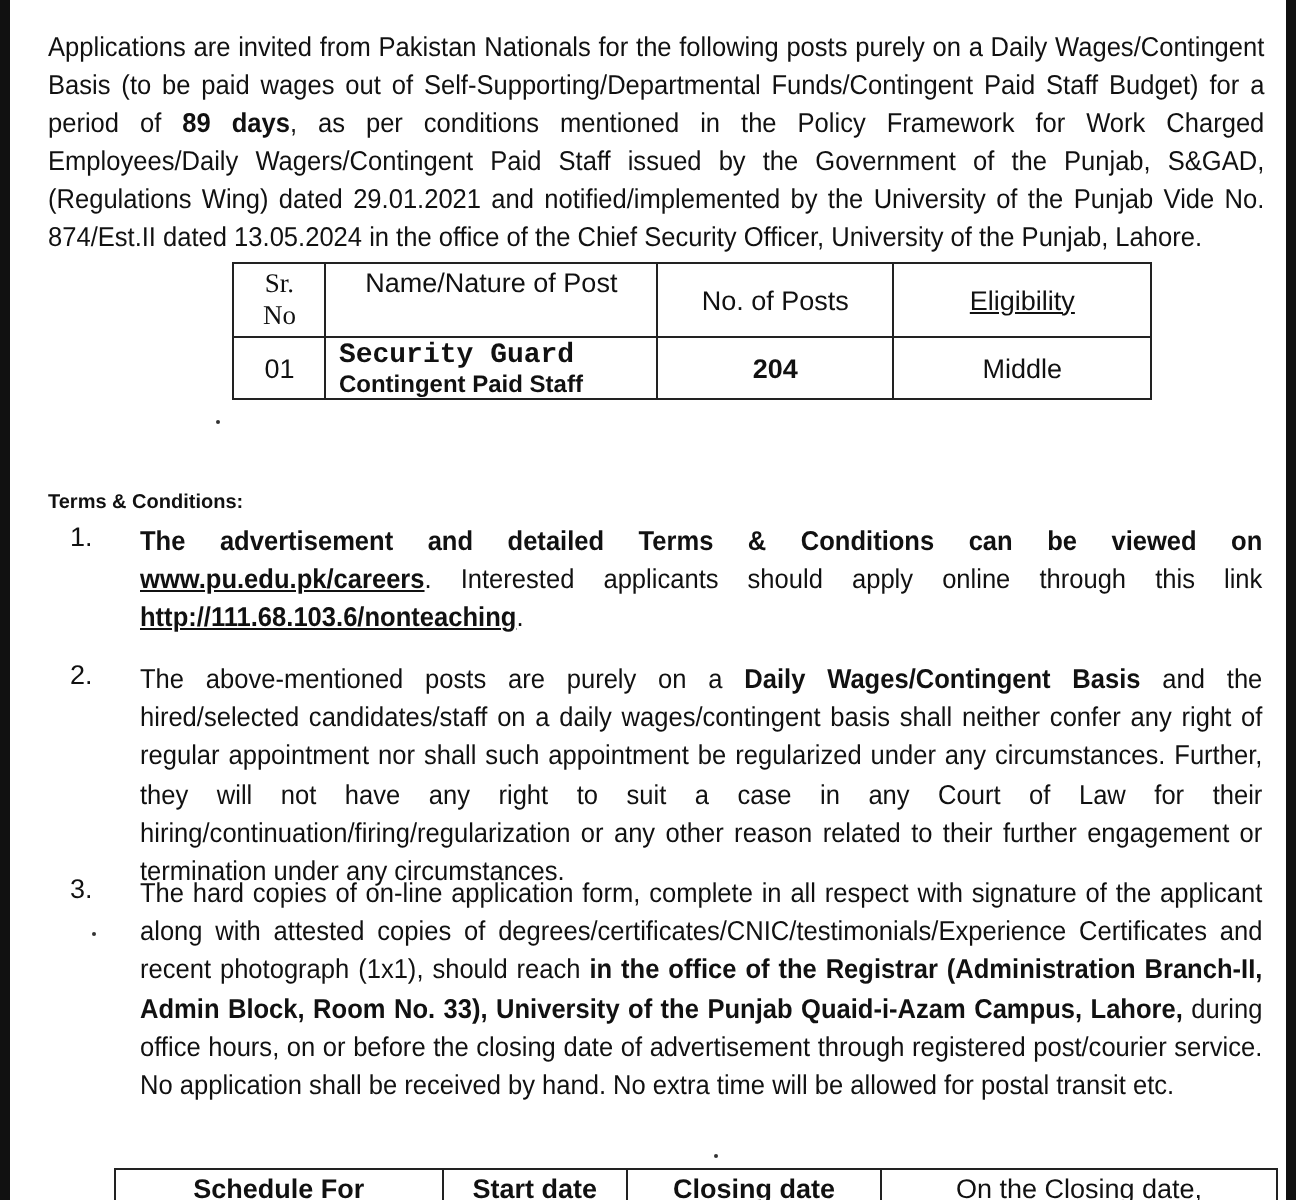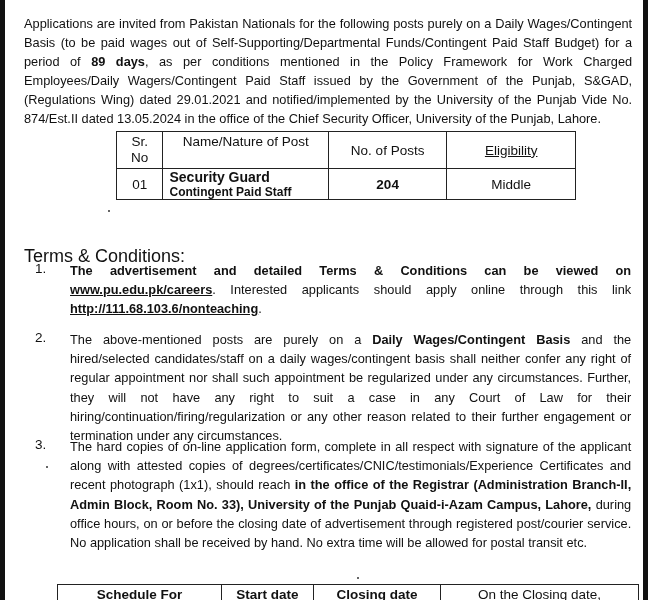--- a/index.html
+++ b/index.html
@@ -15,28 +15,28 @@
     margin: 0; padding-top: 1px; transform: scaleX(0.94); transform-origin: left top; width: 647px;
   }
   .para b { font-weight: bold; }
   table.posts {
     position: absolute; left: 116px; top: 131px; width: 460px;
     border-collapse: collapse; font-size: 13.5px;
   }
   table.posts th, table.posts td { border: 1.5px solid #222; padding: 0; text-align: center; vertical-align: middle; }
   table.posts th { font-weight: normal; height: 34px; color: #111; }
   table.posts th.name { vertical-align: top; padding-top: 2px; }
-  table.posts th.sr { line-height: 16px; }
+  table.posts th.sr { line-height: 16px; font-family: Liberation Serif, serif; }
   table.posts td { height: 30px; }
   table.posts td.name { text-align: left; padding-left: 6px; font-weight: bold; line-height: 14px; }
-  table.posts td.name .l1 { font-size: 14px; }
+  table.posts td.name .l1 { font-size: 14px; font-family: Liberation Mono, monospace; }
   table.posts td.name .l2 { font-size: 12px; }
   table.posts td.num { font-weight: bold; }
   .col-sr { width: 46px; } .col-name { width: 166px; } .col-posts { width: 119px; } .col-elig { width: 129px; text-decoration: underline; }
-  .tc-title { position: absolute; left: 24px; top: 246px; font-size: 18px; font-weight: normal; }
+  .tc-title { position: absolute; left: 24px; top: 246px; font-size: 10px; font-weight: bold; }
   .item { position: absolute; left: 0; width: 648px; }
   .item .no { position: absolute; left: 35px; top: 0; font-size: 13.5px; }
   .item .text {
     position: absolute; left: 70px; width: 597px; font-size: 13.6px; line-height: 19.2px;
     text-align: justify; transform: scaleX(0.94); transform-origin: left top;
   }
   .item a { color: #111; text-decoration: underline; font-weight: bold; }
   .item1 { top: 261px; } .item2 { top: 330px; } .item3 { top: 437px; }
   .stray-dot { position: absolute; width: 2px; height: 2px; background: #333; border-radius: 1px; }
   table.schedule {

